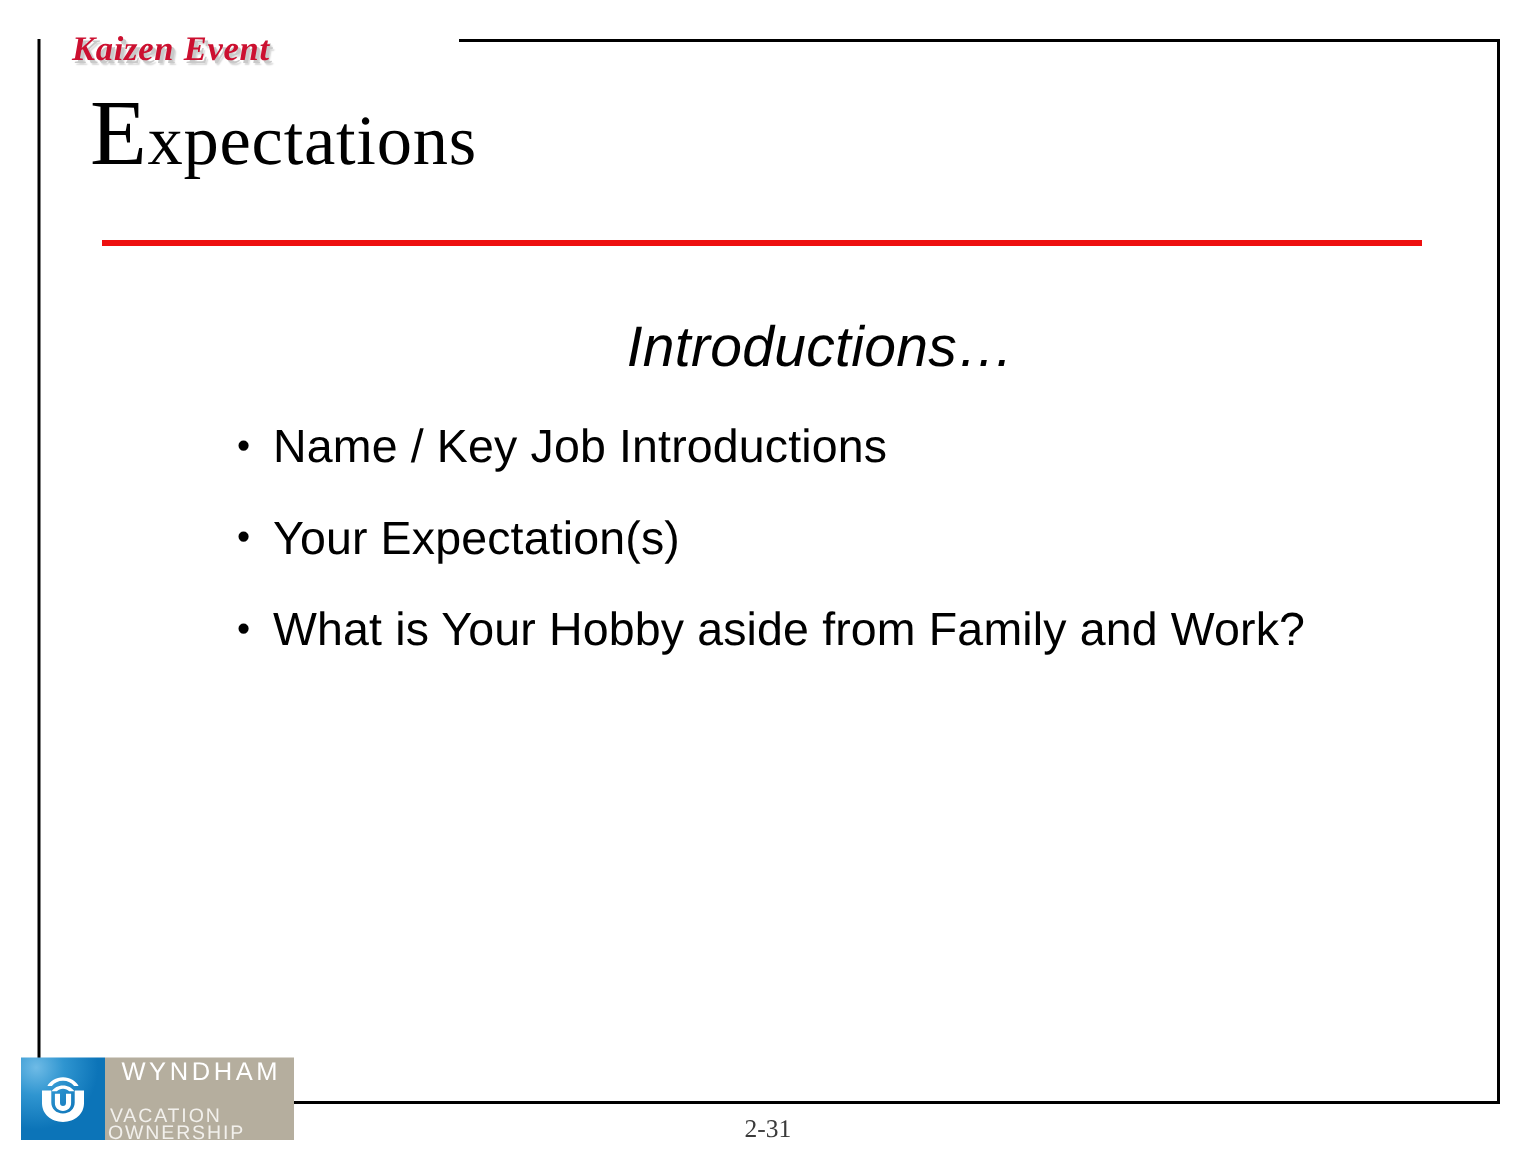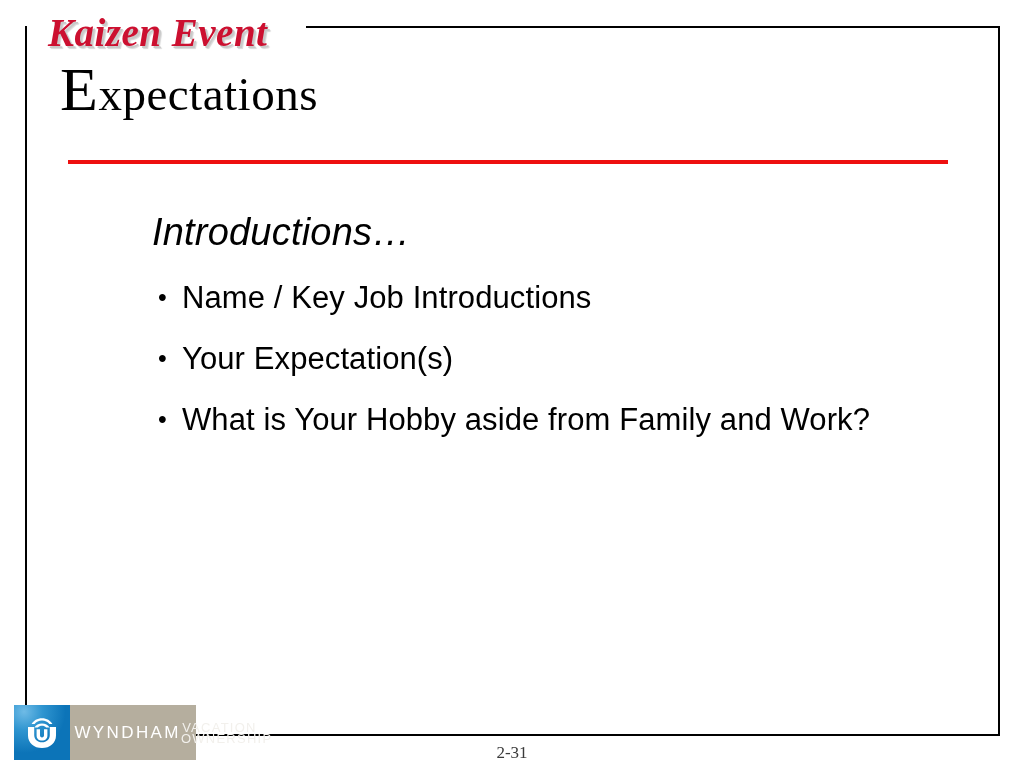--- a/index.html
+++ b/index.html
@@ -63,21 +63,21 @@
     left: 40px;
     top: 12px;
     padding: 0 8px;
     background: #ffffff;
     z-index: 4;
   }
   .kaizen-text {
     font-family: "Liberation Serif", "DejaVu Serif", serif;
     font-style: italic;
     font-weight: bold;
-    font-size: 39px;
+    font-size: 23px;
     line-height: 42px;
     color: #CC1030;
     letter-spacing: 0.5px;
     white-space: nowrap;
     text-shadow:
       2px 2px 0 #c9c9c9,
       3px 3px 1px #d8d8d8;
   }
 
   
@@ -123,20 +123,21 @@
   }
   .subhead {
     font-family: "Liberation Sans", sans-serif;
     font-style: italic;
     font-weight: normal;
     font-size: 38px;
     line-height: 48px;
     color: #000000;
     margin: 0 0 22px 0;
     letter-spacing: 0.2px;
+    text-align: center;
   }
   .bullet-list {
     list-style: none;
     margin: 0;
     padding: 0;
   }
   .bullet-item {
     position: relative;
     padding-left: 30px;
     margin-bottom: 22px;
@@ -183,22 +184,22 @@
     position: absolute;
     left: 50%;
     top: 50%;
     transform: translate(-50%, -50%);
   }
   .logo-word {
     width: 126px;
     height: 55px;
     background: #B5AE9E;
     display: flex;
-    flex-direction: row;
-    justify-content: flex-start;
+    flex-direction: column;
+    justify-content: space-between;
     align-items: center;
     padding: 0 2px;
     box-sizing: border-box;
   }
   .logo-word-main {
     font-family: "Liberation Sans", sans-serif;
     font-size: 17px;
     line-height: 19px;
     font-weight: normal;
     letter-spacing: 2.4px;

